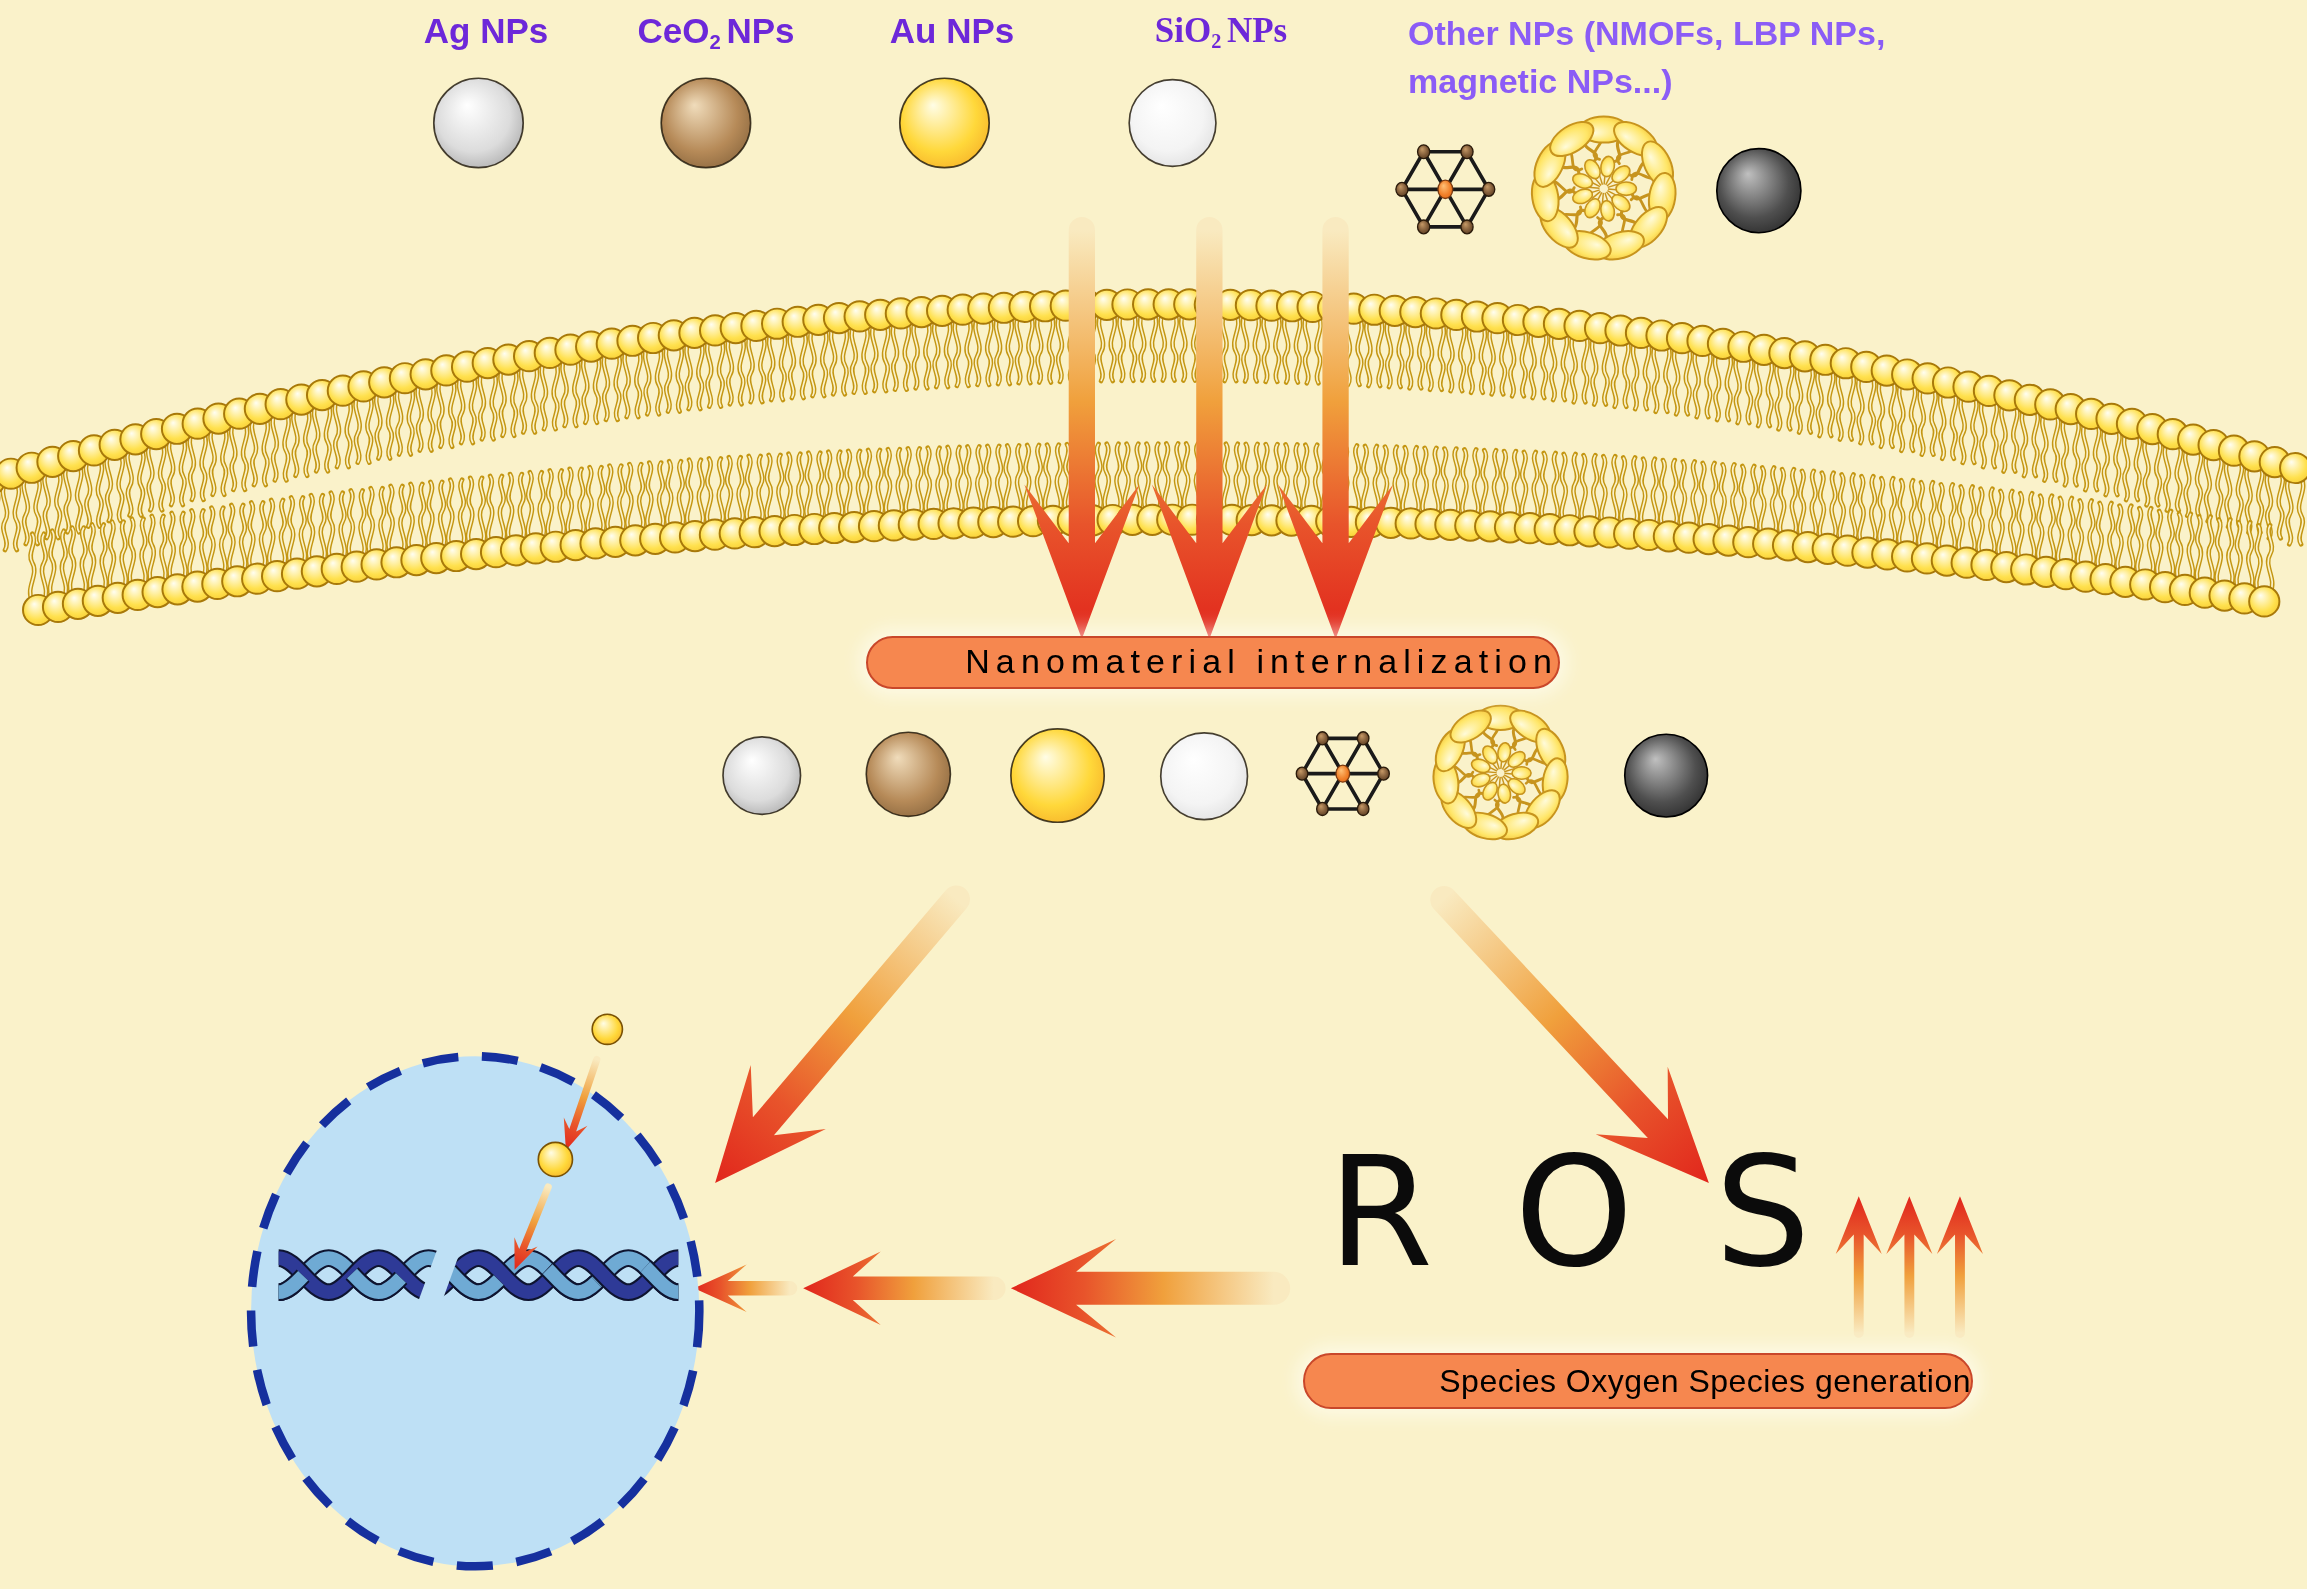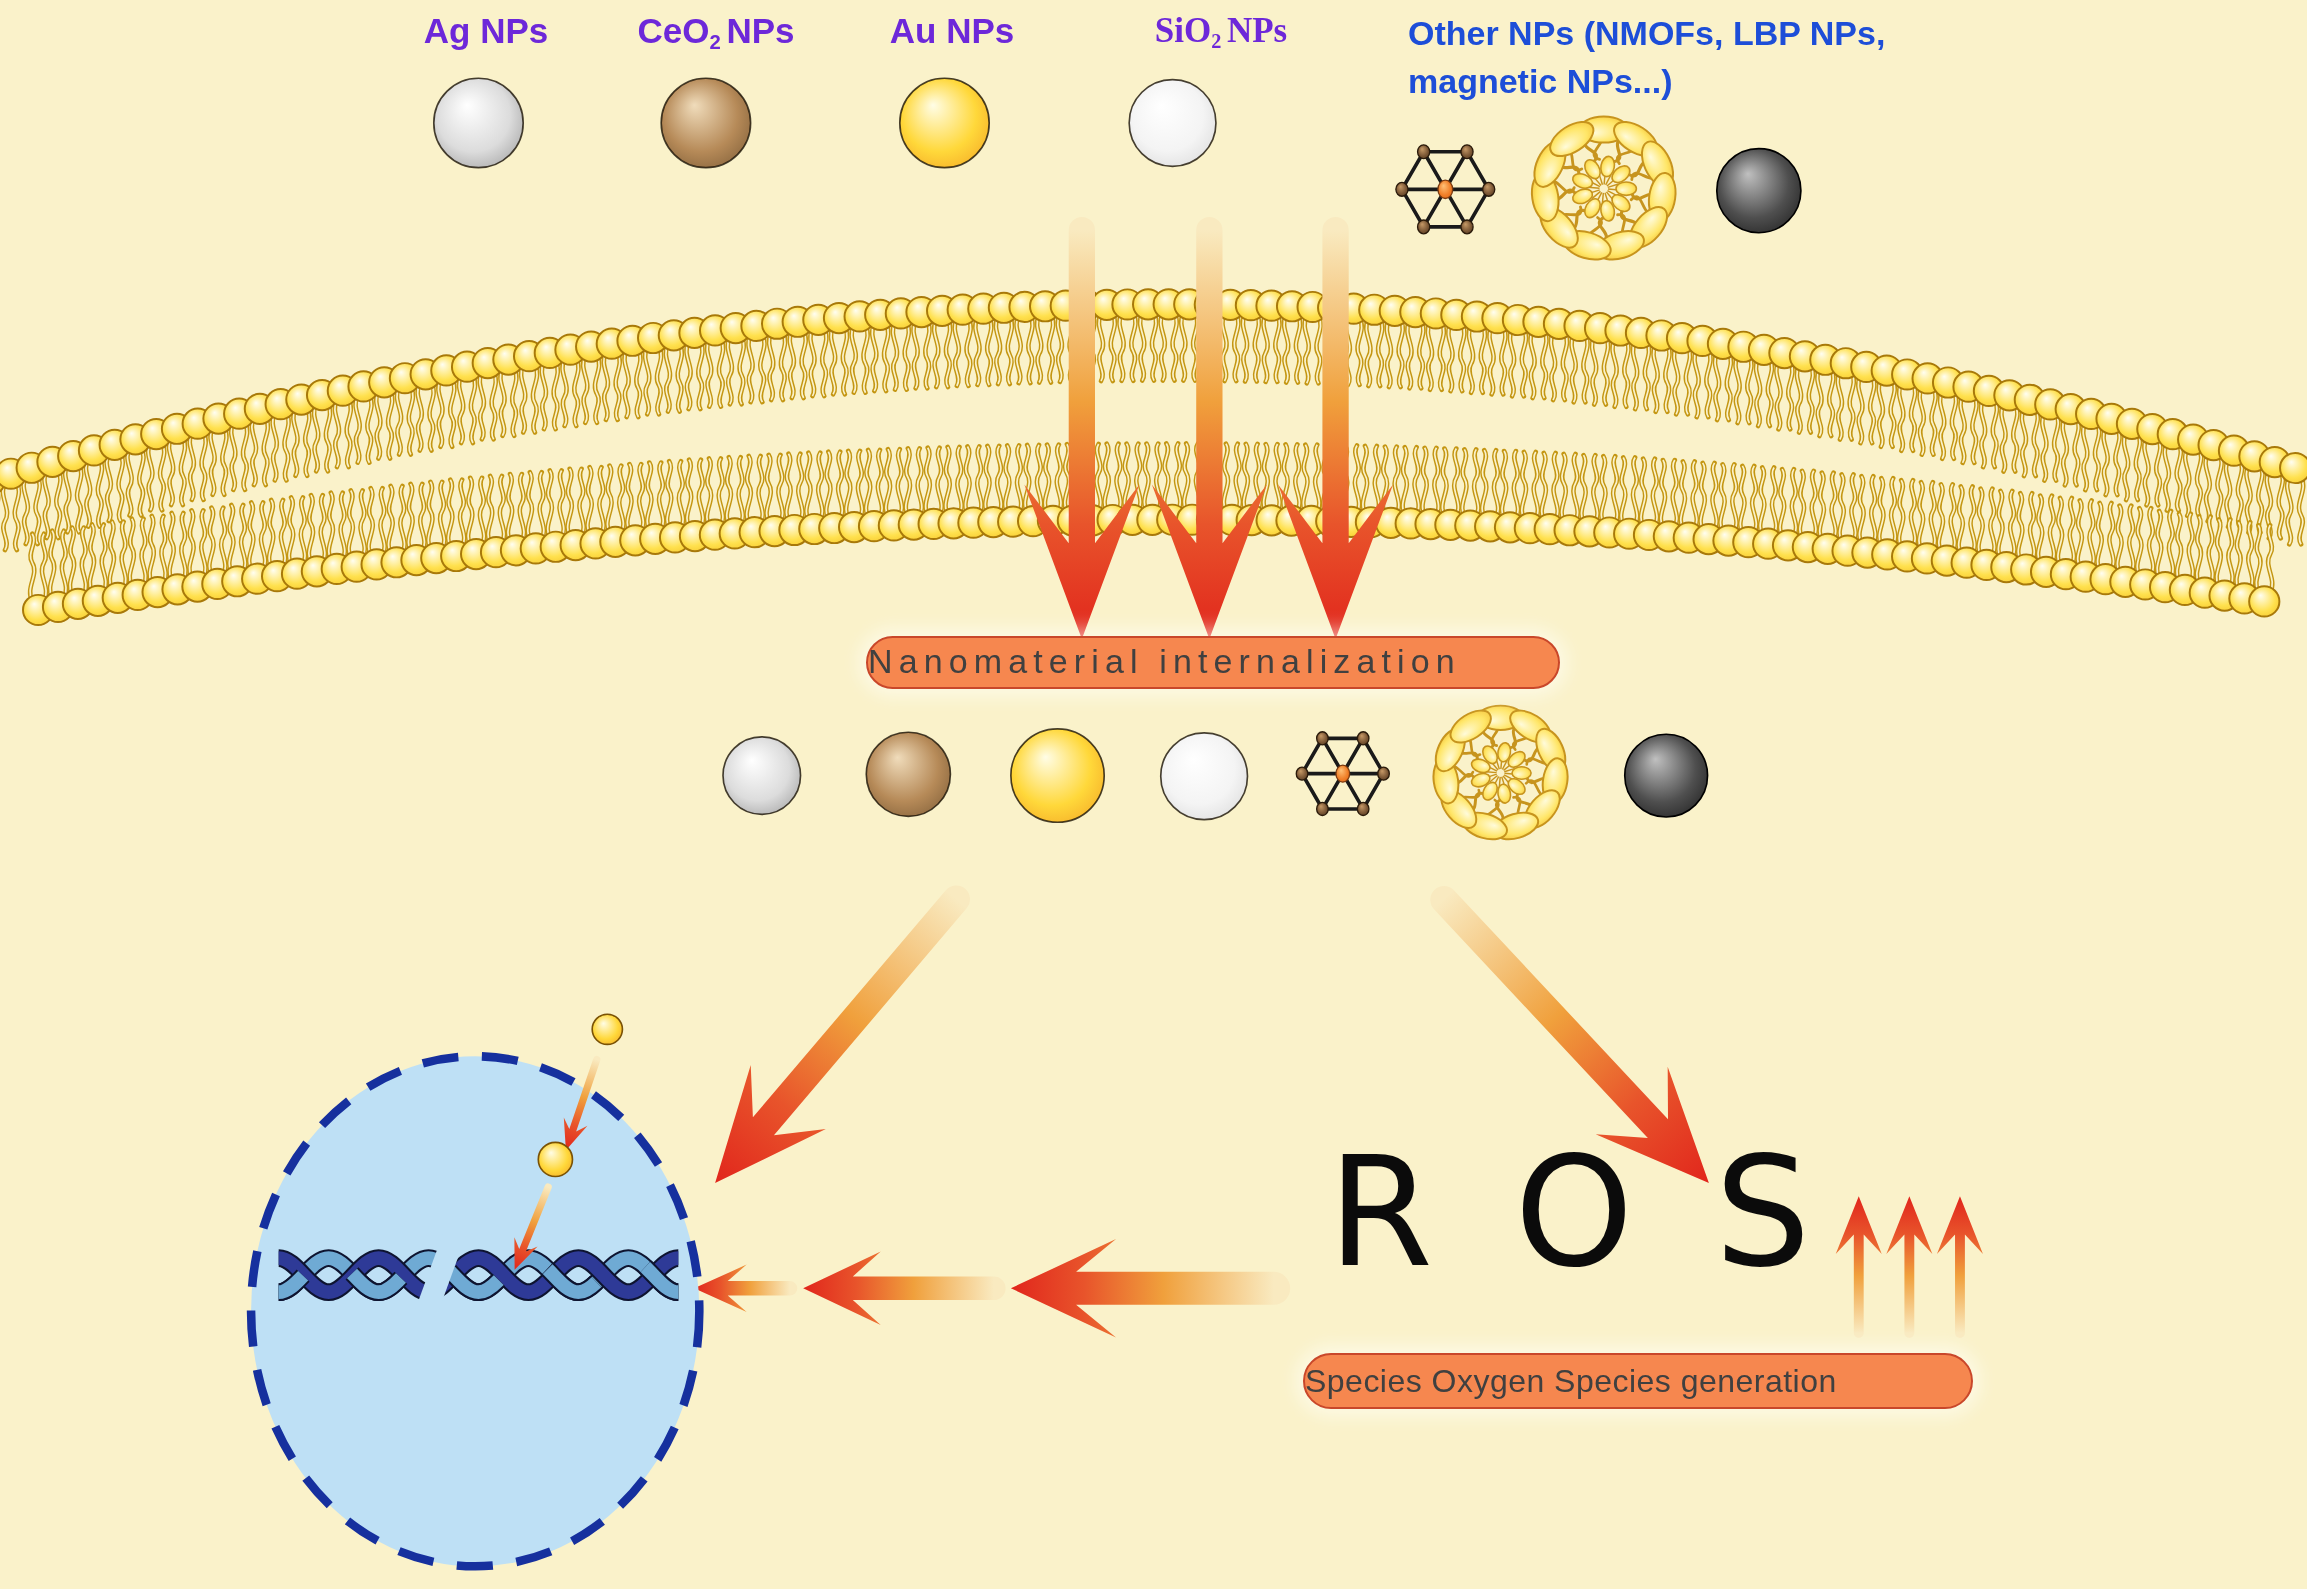--- a/index.html
+++ b/index.html
@@ -18,26 +18,26 @@
     position:absolute;top:10.5px;transform:translateX(-50%);
     font-weight:700;font-size:35px;line-height:1.15;color:#6d28d9;white-space:nowrap;
   }
   .np-label sub{font-size:0.58em;vertical-align:-0.32em;font-weight:700;}
   .np-label .suffix{margin-left:0.16em;}
   #lbl-ag{left:486px;}
   #lbl-ceo2{left:716px;}
   #lbl-au{left:952px;}
   #lbl-sio2{left:1221px;font-family:Liberation Serif, serif;}
   #lbl-other{left:1408px;top:9.2px;transform:none;text-align:left;font-weight:700;
-    font-size:34px;line-height:1.42;color:#1d4ed8;}
+    font-size:34px;line-height:1.42;color:#8b5cf6;}
 
   .pill{
-    position:absolute;display:flex;align-items:center;justify-content:flex-start;
+    position:absolute;display:flex;align-items:center;justify-content:flex-end;
     background:var(--pill-fill);border:2.6px solid var(--pill-border);
-    color:#404040;white-space:nowrap;box-sizing:border-box;
+    color:#000000;white-space:nowrap;box-sizing:border-box;
     box-shadow:0 0 17px 8px rgba(255,255,248,0.55);
   }
   #pill-internalization{
     left:866px;top:636px;width:694px;height:53px;border-radius:29px;
     font-size:34px;letter-spacing:0.18em;padding-bottom:1.3px;
   }
   #pill-ros{
     left:1303px;top:1353px;width:670px;height:56px;border-radius:29px;
     font-size:32px;letter-spacing:0.015em;
   }

